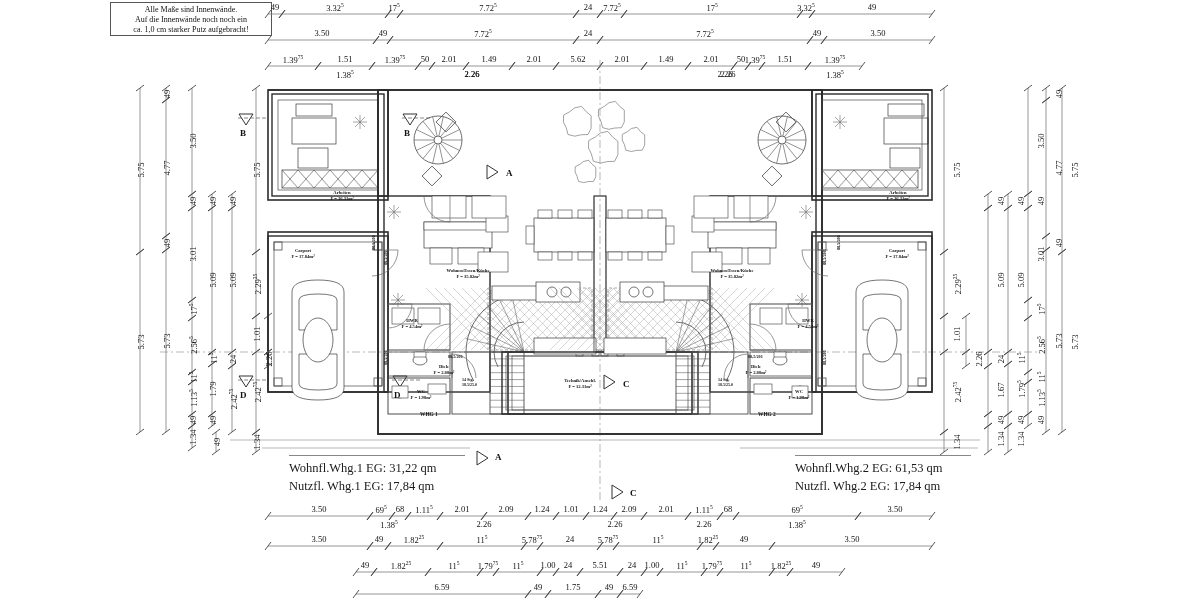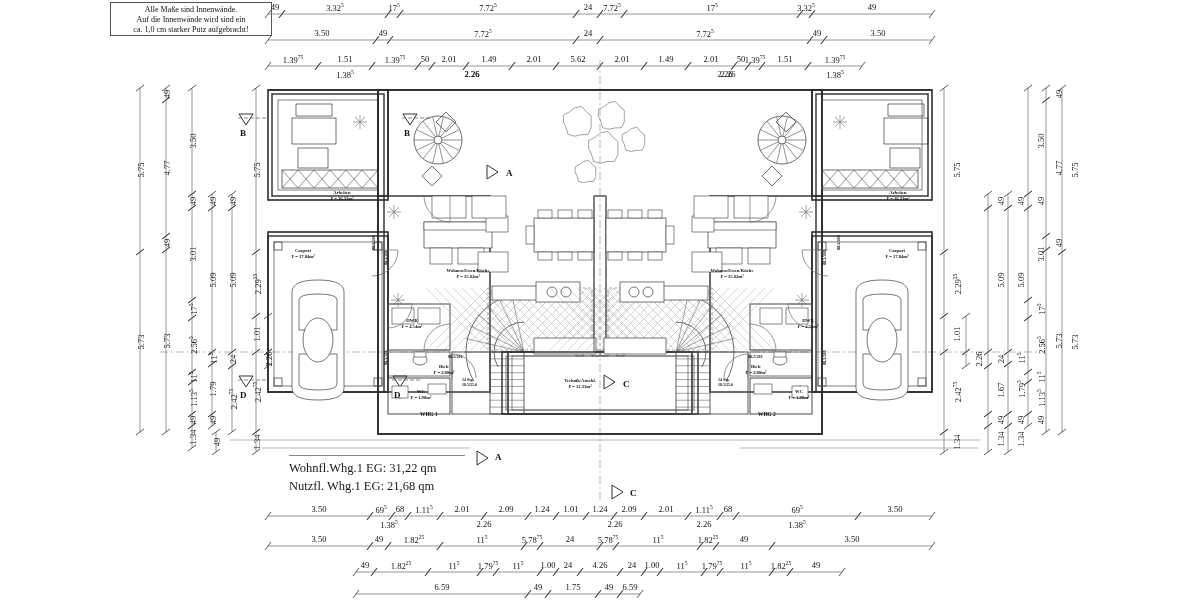--- a/index.html
+++ b/index.html
@@ -36,29 +36,34 @@
   .secm{position:absolute;font-size:9px;font-weight:bold;color:#111;}
   svg{position:absolute;overflow:visible;}
 </style>
 </head>
 <body>
 
 <div id="stage">
 
   <div id="notebox">
     <div>Alle Maße sind Innenwände.</div>
-    <div>Auf die Innenwände wird sind ein</div>
+    <div>Auf die Innenwände noch noch ein</div>
     <div>ca. 1,0 cm starker Putz aufgebracht!</div>
   </div>
 
 
   <div class="arealeg" style="left:289px;top:455px;">
     <span class="rule" style="width:176px;"></span>
     <div>Wohnfl.Whg.1  EG:  31,22 qm</div>
-    <div>Nutzfl.  Whg.1  EG:  21,68 qm</div>
+    <div>Nutzfl.  Whg.1  EG:  17,84 qm</div>
+  </div>
+  <div class="arealeg" style="left:795px;top:455px;">
+    <span class="rule" style="width:176px;"></span>
+    <div>Wohnfl.Whg.2  EG:  61,53 qm</div>
+    <div>Nutzfl.  Whg.2  EG:  17,84 qm</div>
   </div>
 
   <svg id="dimsvg" width="1200" height="600" style="left:0;top:0;">
     <g stroke="#7b7b7b" stroke-width="0.8" fill="none" id="dimlines">
         <line x1="268" y1="14" x2="932" y2="14"></line>
         <line x1="268" y1="40" x2="932" y2="40"></line>
         <line x1="268" y1="66" x2="862" y2="66"></line>
         <line x1="268" y1="516" x2="932" y2="516"></line>
         <line x1="268" y1="546" x2="932" y2="546"></line>
         <line x1="356" y1="572" x2="842" y2="572"></line>
@@ -921,21 +926,21 @@
       <div class="dimtxt" style="left: 708px; top: 535px; transform: translateX(-50%);">1.82<sup>25</sup></div>
       <div class="dimtxt" style="left: 744px; top: 535px; transform: translateX(-50%);">49</div>
       <div class="dimtxt" style="left: 852px; top: 535px; transform: translateX(-50%);">3.50</div>
       <div class="dimtxt" style="left: 365px; top: 561px; transform: translateX(-50%);">49</div>
       <div class="dimtxt" style="left: 401px; top: 561px; transform: translateX(-50%);">1.82<sup>25</sup></div>
       <div class="dimtxt" style="left: 454px; top: 561px; transform: translateX(-50%);">11<sup>5</sup></div>
       <div class="dimtxt" style="left: 488px; top: 561px; transform: translateX(-50%);">1.79<sup>75</sup></div>
       <div class="dimtxt" style="left: 518px; top: 561px; transform: translateX(-50%);">11<sup>5</sup></div>
       <div class="dimtxt" style="left: 548px; top: 561px; transform: translateX(-50%);">1.00</div>
       <div class="dimtxt" style="left: 568px; top: 561px; transform: translateX(-50%);">24</div>
-      <div class="dimtxt" style="left: 600px; top: 561px; transform: translateX(-50%);">4.26</div>
+      <div class="dimtxt" style="left: 600px; top: 561px; transform: translateX(-50%);">5.51</div>
       <div class="dimtxt" style="left: 632px; top: 561px; transform: translateX(-50%);">24</div>
       <div class="dimtxt" style="left: 652px; top: 561px; transform: translateX(-50%);">1.00</div>
       <div class="dimtxt" style="left: 682px; top: 561px; transform: translateX(-50%);">11<sup>5</sup></div>
       <div class="dimtxt" style="left: 712px; top: 561px; transform: translateX(-50%);">1.79<sup>75</sup></div>
       <div class="dimtxt" style="left: 746px; top: 561px; transform: translateX(-50%);">11<sup>5</sup></div>
       <div class="dimtxt" style="left: 781px; top: 561px; transform: translateX(-50%);">1.82<sup>25</sup></div>
       <div class="dimtxt" style="left: 816px; top: 561px; transform: translateX(-50%);">49</div>
       <div class="dimtxt" style="left: 442px; top: 583px; transform: translateX(-50%);">6.59</div>
       <div class="dimtxt" style="left: 538px; top: 583px; transform: translateX(-50%);">49</div>
       <div class="dimtxt" style="left: 573px; top: 583px; transform: translateX(-50%);">1.75</div>

